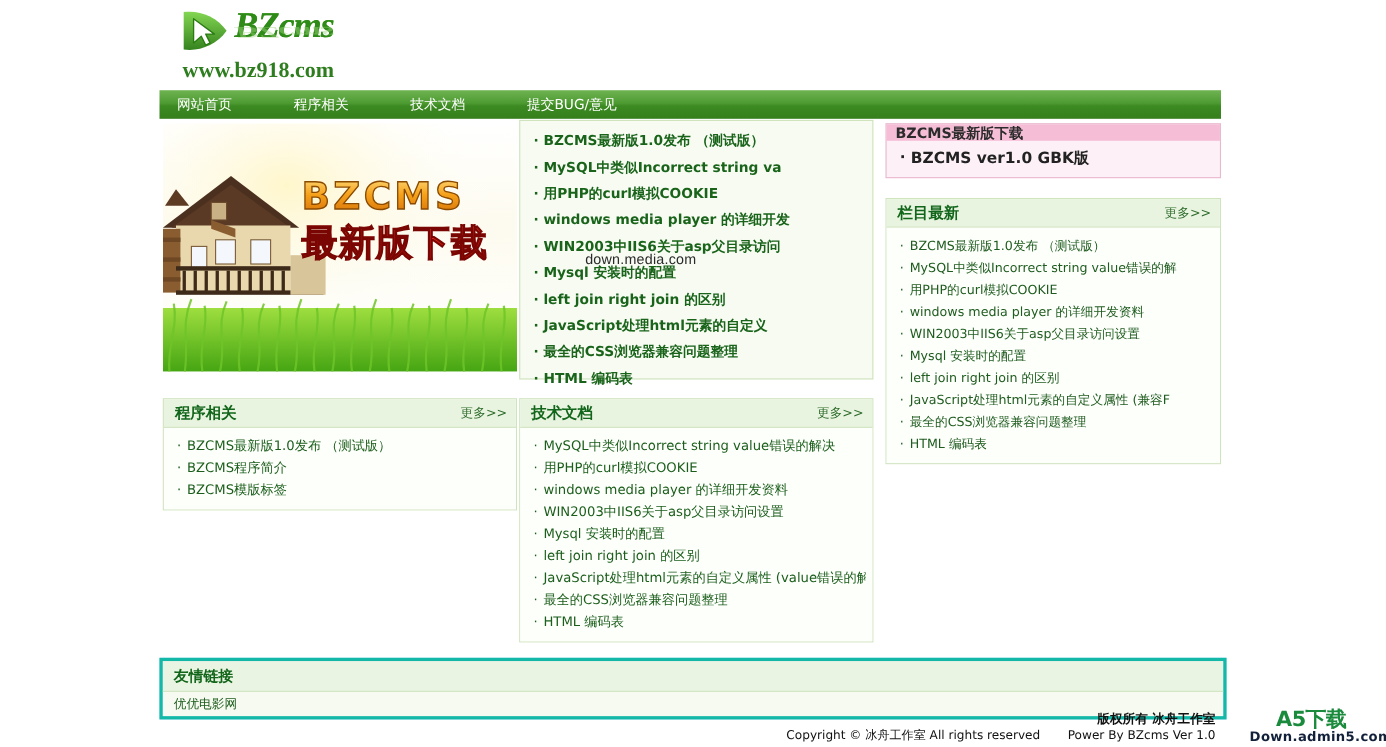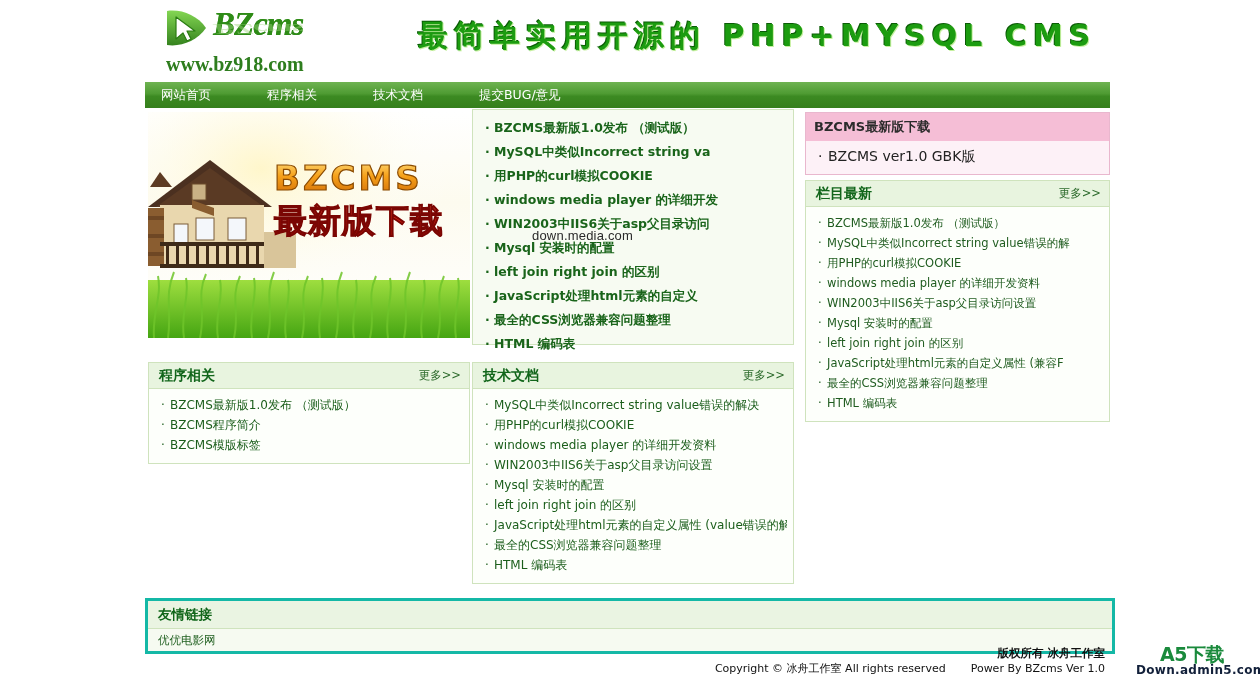--- a/index.html
+++ b/index.html
@@ -99,28 +99,28 @@
     font-family: "Liberation Sans", sans-serif;
     font-size: 13px; color: #2a2a2a; letter-spacing: .2px;
   }
 
   
   .dl-box {
     position: absolute; left: 660px; top: 0px; width: 305px;
     border: 1px solid #e9b7ce; background: #fdf1f7;
   }
   .dl-head {
-    background: #f5bed6; height: 28px; display: flex; align-items: center;
+    background: #f5bed6; height: 15px; display: flex; align-items: center;
     padding-left: 8px; font-weight: bold; font-size: 13px; color: #2b2b2b;
     font-family: "DejaVu Sans", sans-serif;
   }
   .dl-body { padding: 7px 8px 8px 12px; }
   .dl-item {
     font-family: "DejaVu Sans", sans-serif;
-    font-size: 14px; font-weight: normal; color: #222; cursor: pointer;
+    font-size: 14px; font-weight: bold; color: #222; cursor: pointer;
     position: relative; padding-left: 10px; white-space: nowrap;
   }
   .dl-item::before { content:"·"; position:absolute; left:0; top:0; }
 
   .panel { border: 1px solid #cfe3bd; background: #ffffff; }
   .panel-head {
     height: 26px; background: #e8f4df; border-bottom: 1px solid #cfe3bd;
     display: flex; align-items: center; justify-content: space-between;
     padding: 0 8px 0 10px;
   }
@@ -208,21 +208,20 @@
             <path d="M4 3 C18 1 34 7 43 20 C34 33 18 39 4 37 Z" fill="url(#gArrow)" opacity="0.95"></path>
             <path d="M13 9 L13 31 L20 25 L24 33 L28 31 L24 23 L32 23 Z" fill="#ffffff" stroke="#2a7c12" stroke-width="1.2" stroke-linejoin="round"></path>
           </svg>
         </span>
         <span class="logo-word">BZcms</span>
         <span class="logo-reflection">BZcms</span>
       </div>
       <div class="logo-url">www.bz918.com</div>
     </div>
 
-    <div class="banner-slogan">最简单实用开源的 PHP+MYSQL CMS</div>
   </div>
 
   <div class="nav">
     <a class="nav-item">网站首页</a>
     <a class="nav-item">程序相关</a>
     <a class="nav-item">技术文档</a>
     <a class="nav-item">提交BUG/意见</a>
   </div>
 
   <div class="main">

